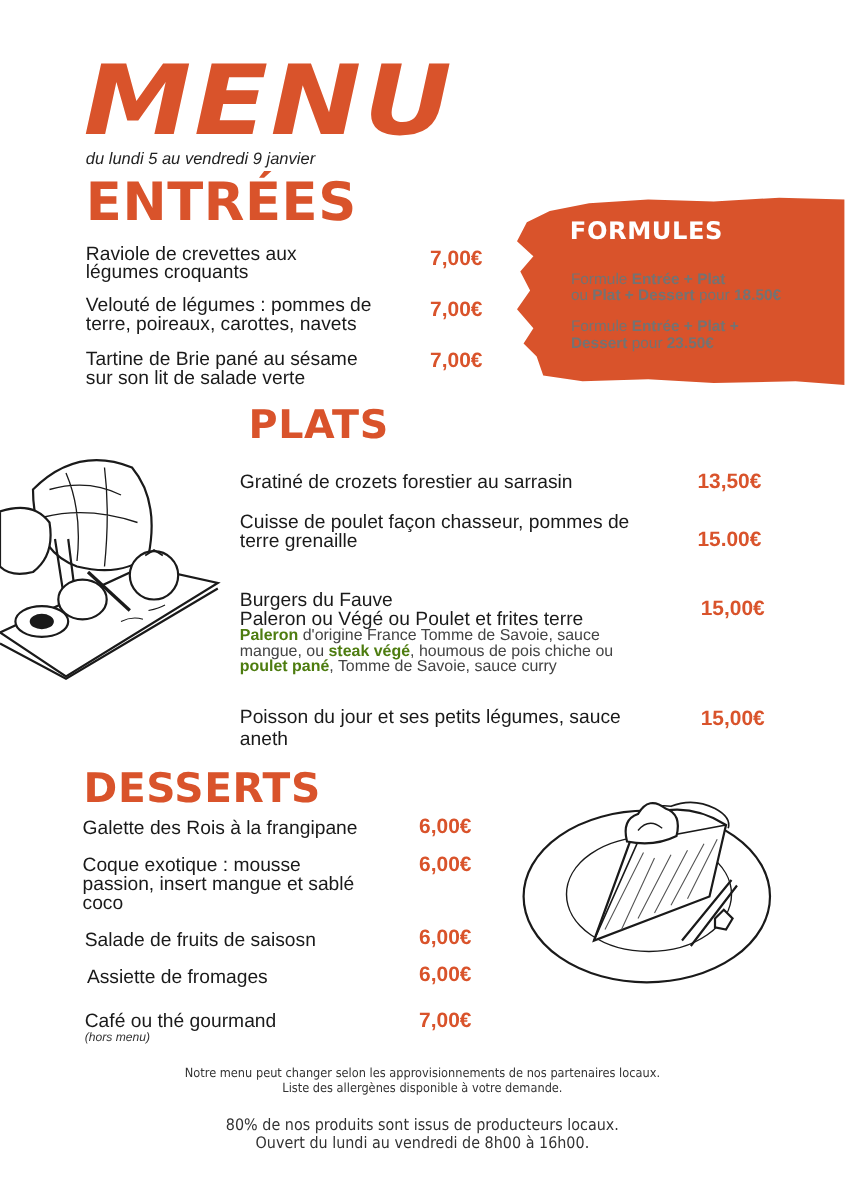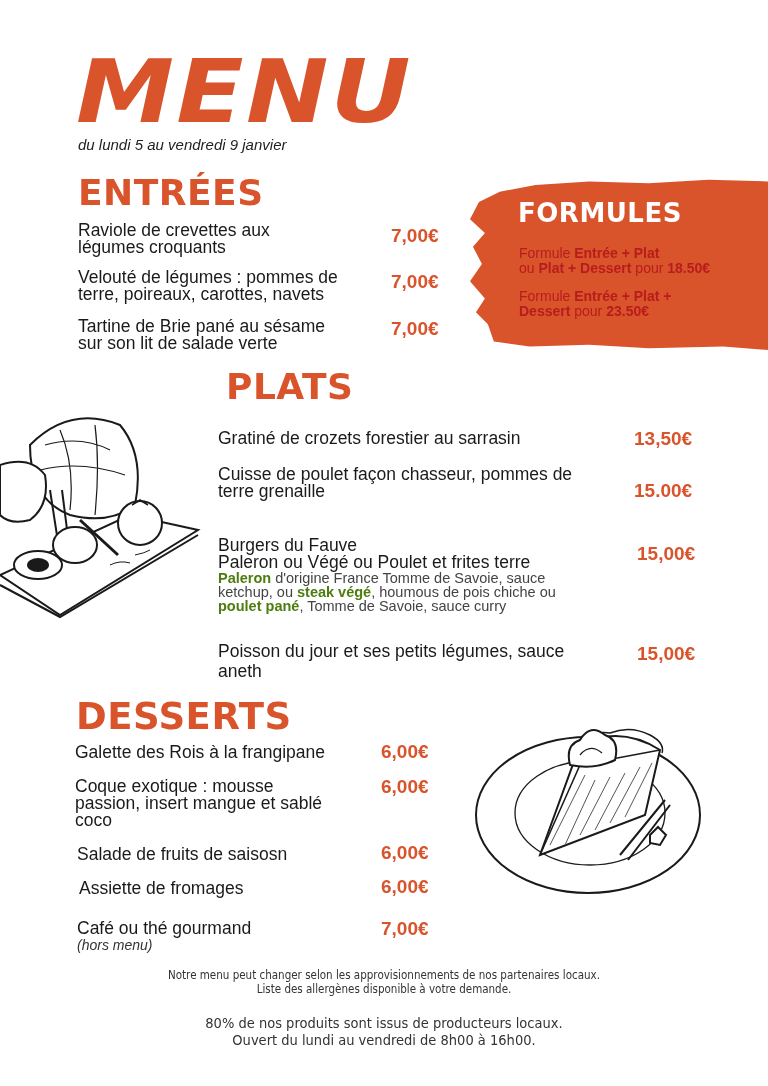--- a/index.html
+++ b/index.html
@@ -14,40 +14,40 @@
     font-size: 88px; line-height: 88px; letter-spacing: 2px;
     color: #d9532b; transform: scaleX(1.12); transform-origin: left top;
     font-style: italic;
   }
   .subtitle { left: 78px; top: 136px; font-size: 15px; font-style: italic; color: #222; }
 
   .section-title {
     font-family: "DejaVu Sans", sans-serif; font-weight: bold;
     color: #d9532b; letter-spacing: 0.5px;
   }
-  .entrees-title { left: 78px; top: 172px; font-size: 36px; }
+  .entrees-title { left: 78px; top: 156px; font-size: 48px; }
   .plats-title { left: 226px; top: 366px; font-size: 36px; }
   .desserts-title { left: 76px; top: 695px; font-size: 37px; }
 
   .item-name { font-size: 17.5px; line-height: 17px; color: #1a1a1a; }
   .item-price { font-size: 19px; font-weight: bold; color: #d9532b; }
 
   .detail { font-size: 14.5px; line-height: 14px; color: #444; }
   .detail b { color: #4d7c0f; font-weight: bold; }
 
   .formules-bg {
     left: 470px; top: 178px; width: 298px; height: 172px;
     background: #d9532b;
     clip-path: polygon(3% 14%, 10% 8%, 22% 4%, 40% 2%, 60% 3%, 80% 1%, 100% 2%, 100% 100%, 85% 98%, 60% 99%, 40% 97%, 20% 98%, 8% 95%, 6% 85%, 2% 78%, 5% 70%, 0% 60%, 4% 50%, 1% 40%, 5% 32%, 0% 24%);
   }
   .formules-title {
     left: 518px; top: 198px; font-family: "DejaVu Sans", sans-serif; font-weight: bold;
-    font-size: 26px; color: #ffffff; letter-spacing: 0.5px;
+    font-size: 22px; color: #ffffff; letter-spacing: 0.5px;
   }
-  .formule-text { font-size: 14px; line-height: 15px; color: #b91c1c; }
+  .formule-text { font-size: 14px; line-height: 15px; color: #737373; }
   .formule-text b { font-weight: bold; }
 
   .footer-note { left: 0; width: 768px; text-align: center; font-family: "DejaVu Sans", sans-serif; font-size: 11.5px; line-height: 12px; color: #333; transform: scaleX(0.9); }
   .footer-main { left: 0; width: 768px; text-align: center; font-family: "DejaVu Sans", sans-serif; font-size: 14.5px; line-height: 16px; color: #333; transform: scaleX(0.9); }
 </style>
 </head>
 <body>
 
 <div class="abs menu-title">MENU</div>
 <div class="abs subtitle">du lundi 5 au vendredi 9 janvier</div>
@@ -116,21 +116,21 @@
   </div>
   <div class="abs item-price" style="left:634px;top:480px;">15.00€</div>
 </div>
 <div>
   <div class="abs item-name" style="left:218px;top:537px;">
     <div>Burgers du Fauve</div>
     <div>Paleron ou Végé ou Poulet et frites terre</div>
   </div>
   <div class="abs detail" style="left:218px;top:571px;">
     <div><b>Paleron</b><span> d'origine France Tomme de Savoie, sauce</span></div>
-    <div><span>ketchup,  ou </span><b>steak végé</b><span>, houmous de pois chiche ou</span></div>
+    <div><span>mangue,  ou </span><b>steak végé</b><span>, houmous de pois chiche ou</span></div>
     <div><b>poulet pané</b><span>,  Tomme de Savoie, sauce curry</span></div>
   </div>
   <div class="abs item-price" style="left:637px;top:543px;">15,00€</div>
 </div>
 <div>
   <div class="abs item-name" style="left:218px;top:641px;line-height:20px;">
     <div>Poisson du jour et ses petits légumes, sauce</div>
     <div>aneth</div>
   </div>
   <div class="abs item-price" style="left:637px;top:643px;">15,00€</div>
@@ -153,21 +153,21 @@
 <div>
   <div class="abs item-name" style="left:77px;top:846px;">Salade de fruits de saisosn</div>
   <div class="abs item-price" style="left:381px;top:842px;">6,00€</div>
 </div>
 <div>
   <div class="abs item-name" style="left:79px;top:880px;">Assiette de fromages</div>
   <div class="abs item-price" style="left:381px;top:876px;">6,00€</div>
 </div>
 <div>
   <div class="abs item-name" style="left:77px;top:920px;">Café ou thé gourmand</div>
-  <div class="abs" style="left:77px;top:937px;font-size:14px;font-style:italic;color:#333;">(hors menu)</div>
+  <div class="abs" style="left:77px;top:937px;font-size:11px;font-style:italic;color:#333;">(hors menu)</div>
   <div class="abs item-price" style="left:381px;top:918px;">7,00€</div>
 </div>
 
 <svg class="abs" style="left:470px;top:705px;" width="235" height="195" viewBox="0 0 235 195" fill="none" stroke="#1a1a1a" stroke-width="2">
   <ellipse cx="118" cy="110" rx="112" ry="78" fill="#fff"></ellipse>
   <ellipse cx="120" cy="108" rx="75" ry="52" stroke-width="1.3"></ellipse>
   <path d="M70 150 L110 40 Q150 20 190 45 L175 110 Z" fill="#fff"></path>
   <path d="M70 150 L110 60 L190 45" stroke-width="1.5"></path>
   <path d="M80 140 L115 70 M95 140 L125 75 M110 130 L140 72 M125 125 L155 68 M140 118 L170 62 M155 112 L182 58" stroke-width="1" stroke="#555"></path>
   <path d="M110 40 Q120 25 140 28 Q160 20 180 30 Q195 38 192 48" stroke-width="1.5"></path>

